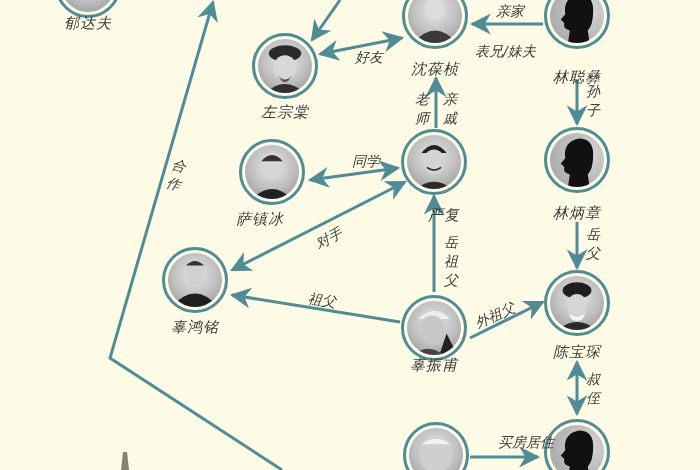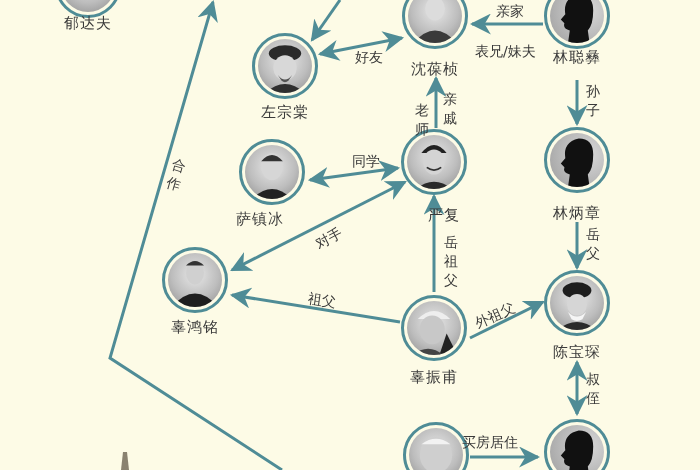--- a/index.html
+++ b/index.html
@@ -2,21 +2,21 @@
 <html><head>
 <meta charset="utf-8">
 <style>
   html, body { margin: 0; padding: 0; }
   body {
     width: 700px; height: 470px; overflow: hidden;
     background: #fdfbe6;
     font-family: "DejaVu Sans", "Liberation Sans", sans-serif;
     position: relative;
   }
-  #stage { position: absolute; left: 0; top: 0; width: 700px; height: 378px; }
+  #stage { position: absolute; left: 0; top: 0; width: 700px; height: 378px; font-style: italic; }
   svg#edges { position: absolute; left: 0; top: 0; }
   .node {
     position: absolute; width: 66px; height: 66px; margin-left: -33px; margin-top: -33px;
     border-radius: 50%;
     border: 3px solid #4f8c96;
     box-sizing: border-box;
     background: #fdfbe6;
     padding: 3px;
   }
   .node .portrait {
@@ -108,21 +108,21 @@
   </div>
   <div class="name" style="left:435px;top:60px">沈葆桢</div>
 
   <div class="node" style="left:577px;top:16px">
     <div class="portrait silhouette">
       <svg viewBox="0 0 60 60">
           <path d="M20,60 L22,46 Q14,44 16,38 L12,34 L17,28 Q14,10 32,6 Q48,6 48,24 Q48,40 42,46 L44,60 z" fill="#111"></path>
         </svg>
     </div>
   </div>
-  <div class="name" style="left:577px;top:48px">林聪彝</div>
+  <div class="name" style="left:577px;top:68px">林聪彝</div>
 
   <div class="node" style="left:272px;top:172px">
     <div class="portrait">
       <svg viewBox="0 0 60 60">
           <ellipse cx="30" cy="24" rx="12" ry="15" fill="#d6d6d6"></ellipse>
           <path d="M18,18 Q30,4 42,18" fill="#333"></path>
           <path d="M8,60 Q30,38 52,60 z" fill="#222"></path>
         </svg>
     </div>
   </div>
@@ -163,21 +163,21 @@
   <div class="node" style="left:434px;top:328px">
     <div class="portrait">
       <svg viewBox="0 0 60 60">
           <path d="M12,20 Q30,2 48,20" fill="#eee"></path>
           <ellipse cx="28" cy="32" rx="14" ry="16" fill="#c8c8c8"></ellipse>
           <path d="M36,60 L44,36 L56,60 z" fill="#222"></path>
           <path d="M6,60 Q24,46 40,60z" fill="#444"></path>
         </svg>
     </div>
   </div>
-  <div class="name" style="left:434px;top:368px">辜振甫</div>
+  <div class="name" style="left:434px;top:356px">辜振甫</div>
 
   <div class="node" style="left:577px;top:303px">
     <div class="portrait">
       <svg viewBox="0 0 60 60">
           <ellipse cx="30" cy="16" rx="16" ry="9" fill="#1e1e1e"></ellipse>
           <ellipse cx="30" cy="32" rx="11" ry="12" fill="#d6d6d6"></ellipse>
           <path d="M20,40 Q30,50 40,40 L36,48 Q30,52 24,48z" fill="#f5f5f5"></path>
           <path d="M8,60 Q30,42 52,60 z" fill="#2a2a2a"></path>
         </svg>
     </div>
@@ -198,28 +198,28 @@
       <svg viewBox="0 0 60 60">
           <path d="M20,60 L22,46 Q14,44 16,38 L12,34 L17,28 Q14,10 32,6 Q48,6 48,24 Q48,40 42,46 L44,60 z" fill="#111"></path>
         </svg>
     </div>
   </div>
 
   <div class="elabel" style="left:355px;top:49px">好友</div>
   <div class="elabel" style="left:496px;top:3px">亲家</div>
   <div class="elabel" style="left:475px;top:43px">表兄/妹夫</div>
   <div class="elabel vlabel" style="left:585px;top:82px">孙子</div>
-  <div class="elabel vlabel" style="left:414px;top:101px">老师</div>
+  <div class="elabel vlabel" style="left:414px;top:90px">老师</div>
   <div class="elabel vlabel" style="left:442px;top:90px">亲戚</div>
   <div class="elabel" style="left:352px;top:153px">同学</div>
   <div class="elabel" style="left:315px;top:230px;transform:rotate(-28deg)">对手</div>
   <div class="elabel vlabel" style="left:585px;top:225px">岳父</div>
   <div class="elabel vlabel" style="left:443px;top:233px">岳祖父</div>
   <div class="elabel" style="left:308px;top:292px;transform:rotate(8deg)">祖父</div>
   <div class="elabel" style="left:474px;top:307px;transform:rotate(-24deg)">外祖父</div>
   <div class="elabel vlabel" style="left:585px;top:370px">叔侄</div>
-  <div class="elabel" style="left:462px;top:434px">买房居住</div>
+  <div class="elabel" style="left:498px;top:434px">买房居住</div>
   <div class="elabel vlabel" style="left:168px;top:156px;transform:rotate(16deg)">合作</div>
 
   <svg style="position:absolute;left:118px;top:452px" width="14" height="18">
     <path d="M5,0 L9,0 L11,18 L3,18 z" fill="#8a8270"></path>
   </svg>
 </div>
 
 </body></html>

